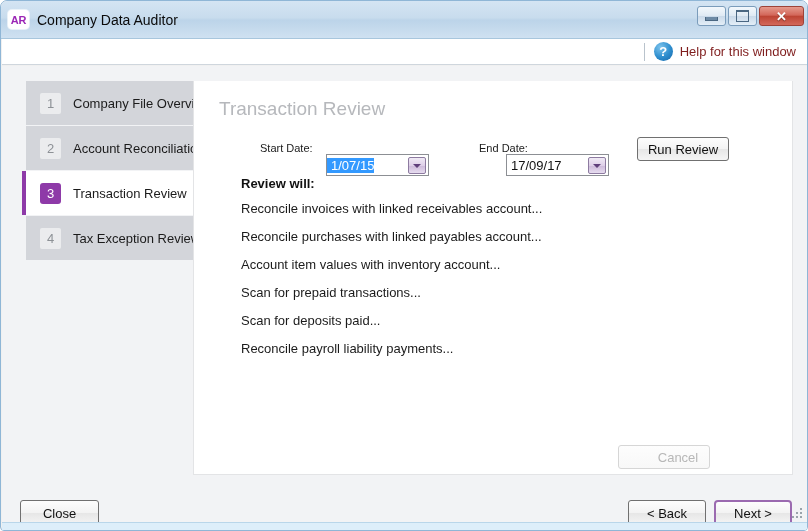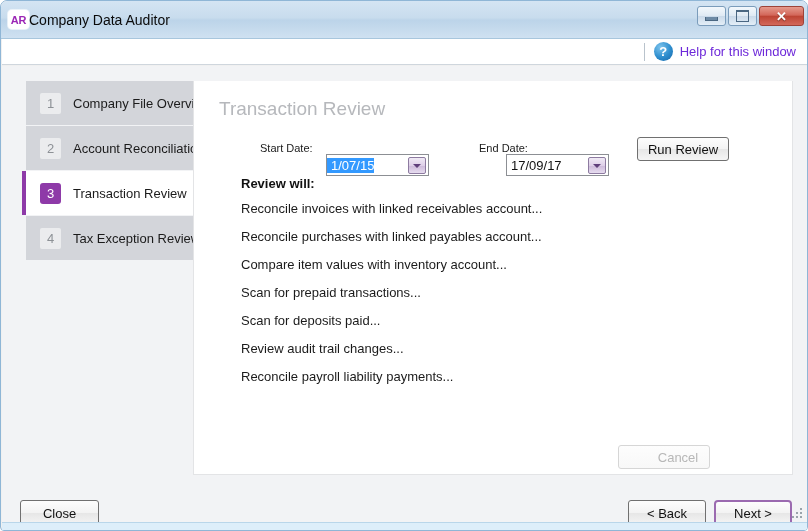--- a/index.html
+++ b/index.html
@@ -46,20 +46,21 @@
     align-items: center;
     justify-content: center;
     font-size: 11px;
     font-weight: bold;
     color: #9b26b6;
     letter-spacing: -0.3px;
     box-shadow: 0 0 0 1px rgba(255,255,255,0.6);
     flex: none;
   }
   .app-title {
+    margin-left: 8px;
     font-size: 14px;
     color: #0a0a0a;
     white-space: nowrap;
   }
 
   .winbtns {
     position: absolute;
     right: 5px;
     top: 5px;
     display: flex;
@@ -132,21 +133,21 @@
     font-weight: bold;
     display: flex;
     align-items: center;
     justify-content: center;
     line-height: 1;
     flex: none;
   }
   .help-text {
     margin-left: 7px;
     font-size: 13px;
-    color: #6d28d9;
+    color: #7f1d1d;
   }
 
   
   .body-area {
     position: absolute;
     left: 1px; top: 65px;
     width: 806px;
     height: 464px;
     background: #f2f3f5;
   }
@@ -457,24 +458,23 @@
         </div>
 
       </div>
 
       <div class="btn btn-run">Run Review</div>
 
       <div class="review-block">
         <div class="review-head">Review will:</div>
         <div class="review-item">Reconcile invoices with linked receivables account...</div>
         <div class="review-item">Reconcile purchases with linked payables account...</div>
-        <div class="review-item">Compare item values with inventory account...</div>
+        <div class="review-item">Account item values with inventory account...</div>
         <div class="review-item">Scan for prepaid transactions...</div>
         <div class="review-item">Scan for deposits paid...</div>
-        <div class="review-item">Review audit trail changes...</div>
         <div class="review-item">Reconcile payroll liability payments...</div>
       </div>
 
       <div class="btn btn-cancel disabled">Cancel</div>
 
     </div>
 
     <div class="btn footer-btn btn-close">Close</div>
     <div class="btn footer-btn btn-back">&lt; Back</div>
     <div class="btn footer-btn btn-next default">Next &gt;</div>

